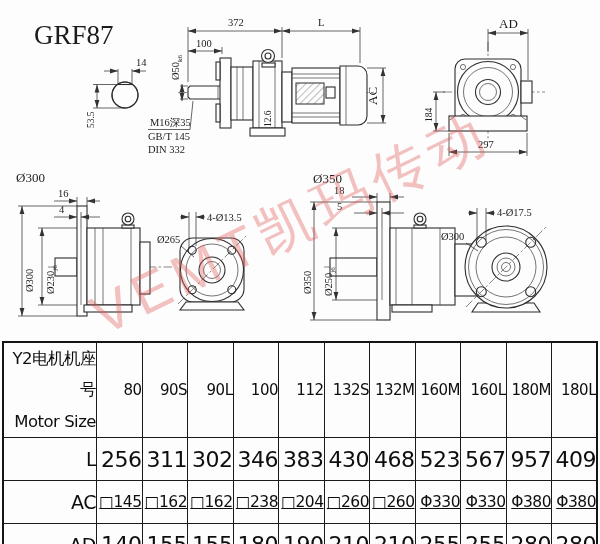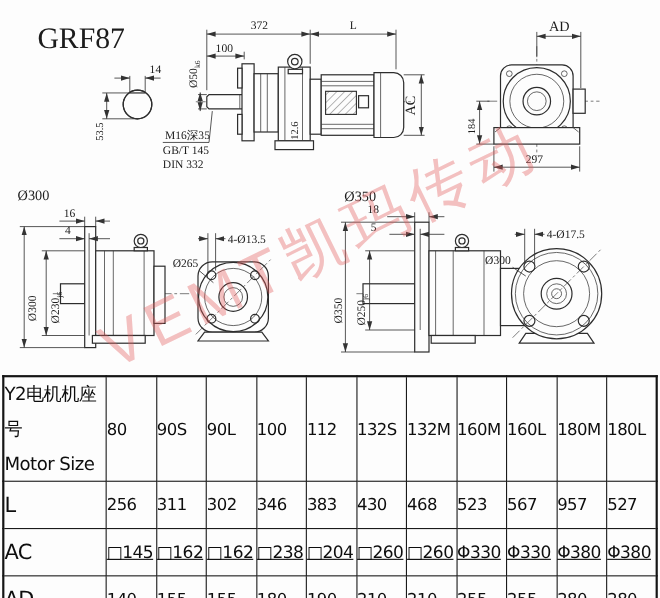--- a/index.html
+++ b/index.html
@@ -16,28 +16,28 @@
   .thin{stroke:#3a3a3a;stroke-width:0.7;fill:none;}
   .dl{stroke:#333;stroke-width:0.75;fill:none;}
   .cl{stroke:#555;stroke-width:0.7;fill:none;stroke-dasharray:9 2.5 2.5 2.5;}
   .hatchbox{stroke:#2d2d2d;stroke-width:1;}
   #watermark{position:absolute;left:112px;top:278px;z-index:9;pointer-events:none;
     font-size:56px;letter-spacing:7px;white-space:nowrap;color:rgba(226,92,92,0.38);
     transform:rotate(-26deg);transform-origin:0 100%;font-family:"Liberation Sans",sans-serif;}
   #tablewrap{position:absolute;left:2px;top:341px;width:596px;height:199px;z-index:2;}
   #tablewrap table{width:100%;height:100%;border-collapse:collapse;table-layout:fixed;
     border:2px solid #151515;background:transparent;}
-  #tablewrap th,#tablewrap td{border:1px solid #1a1a1a;text-align:left;padding:0;
+  #tablewrap th,#tablewrap td{border:1px solid #1a1a1a;text-align:right;padding:0;
     font-weight:normal;color:#0e0e0e;font-family:"DejaVu Sans",sans-serif;letter-spacing:-0.5px;}
   tr.datarow th,tr.datarow td{border-top:4px double #111;}
   tr.hdr th:first-child{width:92px;text-align:left;padding-left:4px;font-size:16.5px;line-height:1.9;}
   tr.hdr th{font-size:15px;height:70px;}
   tr.datarow{height:43px;}
   tr.datarow th{font-size:19px;}
-  td.val{font-size:15px;}
+  td.val{font-size:22px;}
   td.sym{font-size:15.5px;letter-spacing:-0.8px;text-decoration:underline;}
 </style>
 </head>
 <body>
 
 <div id="stage">
 
   <svg width="600" height="341" viewBox="0 0 600 341" style="position:absolute;left:0;top:0;z-index:1;">
     <defs>
       <marker id="mE" orient="auto" markerUnits="userSpaceOnUse" markerWidth="9" markerHeight="7" refX="8" refY="3">
@@ -298,21 +298,21 @@
             <td class="val">256</td>
             <td class="val">311</td>
             <td class="val">302</td>
             <td class="val">346</td>
             <td class="val">383</td>
             <td class="val">430</td>
             <td class="val">468</td>
             <td class="val">523</td>
             <td class="val">567</td>
             <td class="val">957</td>
-            <td class="val">527</td>
+            <td class="val">409</td>
           </tr>
           <tr class="datarow">
             <th>AC</th>
             <td class="sym">□145</td>
             <td class="sym">□162</td>
             <td class="sym">□162</td>
             <td class="sym">□238</td>
             <td class="sym">□204</td>
             <td class="sym">□260</td>
             <td class="sym">□260</td>

